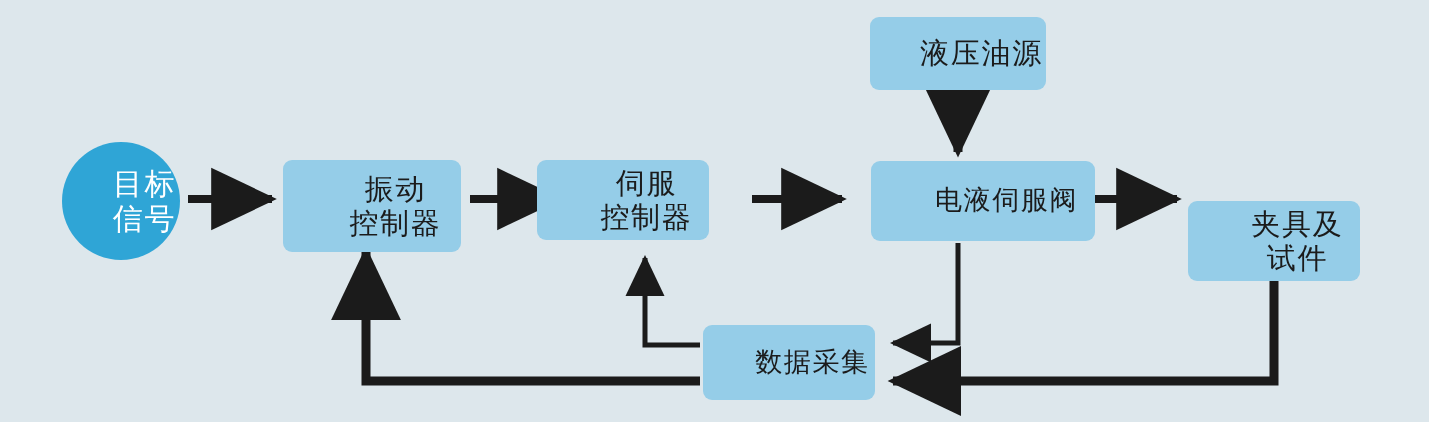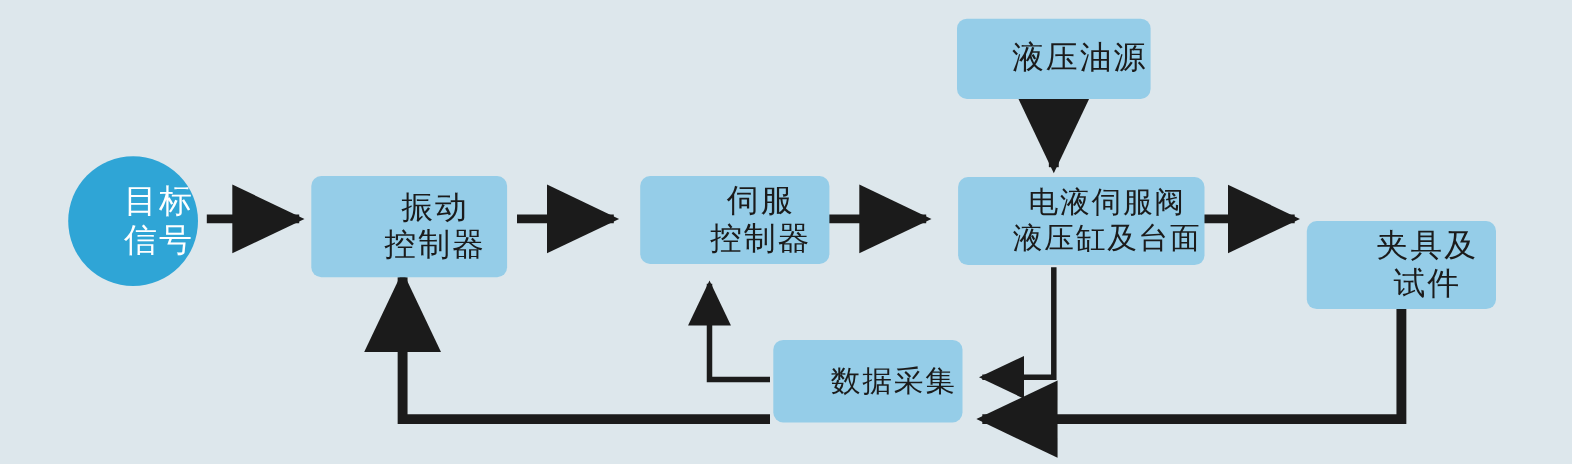--- a/index.html
+++ b/index.html
@@ -58,39 +58,39 @@
   #node-target-signal {
     left: 62px;  top: 142px;  width: 118px;  height: 118px;
     font-size: 30px;
     text-align: center;
   }
   #node-vibration-controller {
     left: 283px; top: 160px; width: 178px; height: 92px;
     font-size: 29px;
   }
   #node-servo-controller {
-    left: 582px; top: 160px; width: 172px; height: 80px;
+    left: 537px; top: 160px; width: 172px; height: 80px;
     font-size: 29px;
   }
   #node-servo-valve {
     left: 853px; top: 161px; width: 224px; height: 80px;
     font-size: 27px;
     margin-left: 18px;
   }
   #node-fixture-specimen {
     left: 1188px; top: 161px; width: 172px; height: 80px;
     font-size: 29px;
     margin-top: 40px;
   }
   #node-hydraulic-source {
     left: 870px; top: 17px; width: 176px; height: 73px;
     font-size: 29px;
   }
   #node-data-acquisition {
-    left: 703px; top: 309px; width: 172px; height: 75px;
+    left: 703px; top: 325px; width: 172px; height: 75px;
     font-size: 27px;
   }
 </style>
 </head>
 <body>
 
 <div id="diagram-root">
 
   <svg id="arrow-layer" viewBox="0 0 1429 422" width="1429" height="422" xmlns="http://www.w3.org/2000/svg">
     <defs>
@@ -149,21 +149,20 @@
     <span class="node-line">控制器</span>
   </div>
 
   <div class="node node-box" id="node-servo-controller">
     <span class="node-line">伺服</span>
     <span class="node-line">控制器</span>
   </div>
 
   <div class="node node-box" id="node-servo-valve">
     <span class="node-line">电液伺服阀</span>
-    <span class="node-line">液压缸及台面</span>
   </div>
 
   <div class="node node-box" id="node-fixture-specimen">
     <span class="node-line">夹具及</span>
     <span class="node-line">试件</span>
   </div>
 
   <div class="node node-box" id="node-hydraulic-source">
     <span class="node-line">液压油源</span>
   </div>

